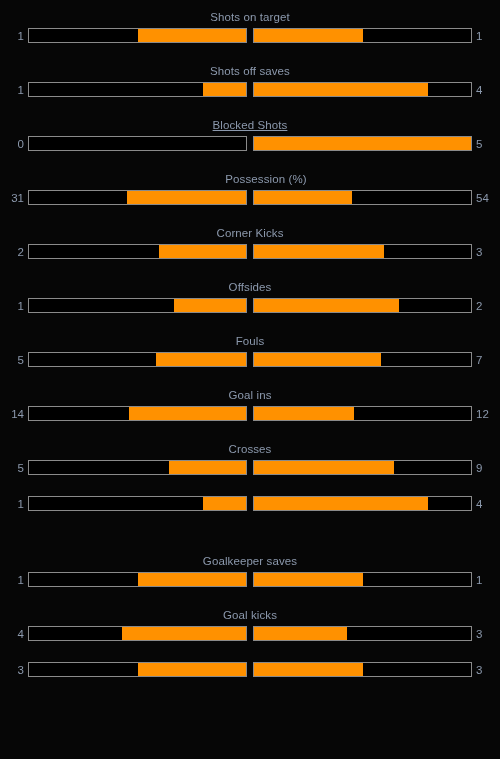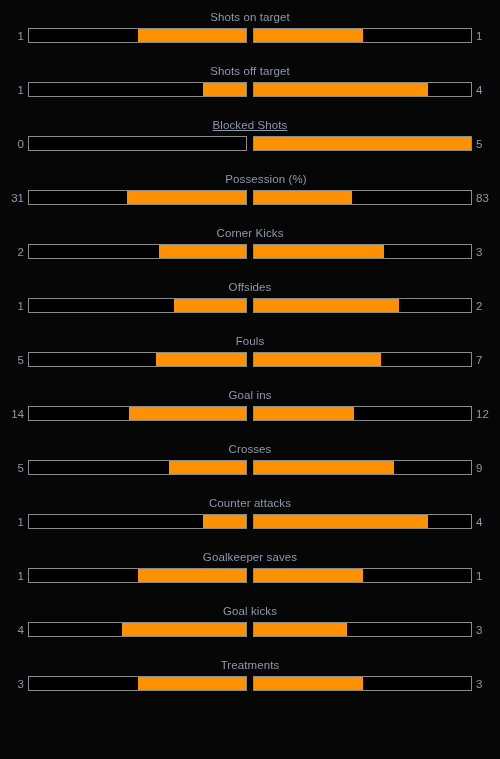--- a/index.html
+++ b/index.html
@@ -92,21 +92,21 @@
         <div class="bar-track home" style="border-color: rgb(138, 138, 138); background: rgb(0, 0, 0);">
           <div class="bar-fill" style="width: 50%; background: rgb(255, 145, 0);"></div>
         </div>
         <div class="bar-track away" style="border-color: rgb(138, 138, 138); background: rgb(0, 0, 0);">
           <div class="bar-fill" style="width: 50%; background: rgb(255, 145, 0);"></div>
         </div>
         <span class="stat-value right" style="color: rgb(140, 153, 173);">1</span>
       </div>
     </div>
     <div class="stat-row">
-      <div class="stat-title" style="color: rgb(140, 153, 173);">Shots off target</div>
+      <div class="stat-title" style="color: rgb(140, 153, 173);">Shots off saves</div>
       <div class="stat-bars">
         <span class="stat-value left" style="color: rgb(140, 153, 173);">1</span>
         <div class="bar-track home" style="border-color: rgb(138, 138, 138); background: rgb(0, 0, 0);">
           <div class="bar-fill" style="width: 20%; background: rgb(255, 145, 0);"></div>
         </div>
         <div class="bar-track away" style="border-color: rgb(138, 138, 138); background: rgb(0, 0, 0);">
           <div class="bar-fill" style="width: 80%; background: rgb(255, 145, 0);"></div>
         </div>
         <span class="stat-value right" style="color: rgb(140, 153, 173);">4</span>
       </div>
@@ -127,21 +127,21 @@
     <div class="stat-row">
       <div class="stat-title" style="color: rgb(140, 153, 173); margin-left: 32px;">Possession (%)</div>
       <div class="stat-bars">
         <span class="stat-value left" style="color: rgb(140, 153, 173);">31</span>
         <div class="bar-track home" style="border-color: rgb(138, 138, 138); background: rgb(0, 0, 0);">
           <div class="bar-fill" style="width: 55%; background: rgb(255, 145, 0);"></div>
         </div>
         <div class="bar-track away" style="border-color: rgb(138, 138, 138); background: rgb(0, 0, 0);">
           <div class="bar-fill" style="width: 45%; background: rgb(255, 145, 0);"></div>
         </div>
-        <span class="stat-value right" style="color: rgb(140, 153, 173);">83</span>
+        <span class="stat-value right" style="color: rgb(140, 153, 173);">54</span>
       </div>
     </div>
     <div class="stat-row">
       <div class="stat-title" style="color: rgb(140, 153, 173);">Corner Kicks</div>
       <div class="stat-bars">
         <span class="stat-value left" style="color: rgb(140, 153, 173);">2</span>
         <div class="bar-track home" style="border-color: rgb(138, 138, 138); background: rgb(0, 0, 0);">
           <div class="bar-fill" style="width: 40%; background: rgb(255, 145, 0);"></div>
         </div>
         <div class="bar-track away" style="border-color: rgb(138, 138, 138); background: rgb(0, 0, 0);">
@@ -196,21 +196,20 @@
         <div class="bar-track home" style="border-color: rgb(138, 138, 138); background: rgb(0, 0, 0);">
           <div class="bar-fill" style="width: 35.7%; background: rgb(255, 145, 0);"></div>
         </div>
         <div class="bar-track away" style="border-color: rgb(138, 138, 138); background: rgb(0, 0, 0);">
           <div class="bar-fill" style="width: 64.3%; background: rgb(255, 145, 0);"></div>
         </div>
         <span class="stat-value right" style="color: rgb(140, 153, 173);">9</span>
       </div>
     </div>
     <div class="stat-row">
-      <div class="stat-title" style="color: rgb(140, 153, 173);">Counter attacks</div>
       <div class="stat-bars">
         <span class="stat-value left" style="color: rgb(140, 153, 173);">1</span>
         <div class="bar-track home" style="border-color: rgb(138, 138, 138); background: rgb(0, 0, 0);">
           <div class="bar-fill" style="width: 20%; background: rgb(255, 145, 0);"></div>
         </div>
         <div class="bar-track away" style="border-color: rgb(138, 138, 138); background: rgb(0, 0, 0);">
           <div class="bar-fill" style="width: 80%; background: rgb(255, 145, 0);"></div>
         </div>
         <span class="stat-value right" style="color: rgb(140, 153, 173);">4</span>
       </div>
@@ -235,21 +234,20 @@
         <div class="bar-track home" style="border-color: rgb(138, 138, 138); background: rgb(0, 0, 0);">
           <div class="bar-fill" style="width: 57.1%; background: rgb(255, 145, 0);"></div>
         </div>
         <div class="bar-track away" style="border-color: rgb(138, 138, 138); background: rgb(0, 0, 0);">
           <div class="bar-fill" style="width: 42.9%; background: rgb(255, 145, 0);"></div>
         </div>
         <span class="stat-value right" style="color: rgb(140, 153, 173);">3</span>
       </div>
     </div>
     <div class="stat-row">
-      <div class="stat-title" style="color: rgb(140, 153, 173);">Treatments</div>
       <div class="stat-bars">
         <span class="stat-value left" style="color: rgb(140, 153, 173);">3</span>
         <div class="bar-track home" style="border-color: rgb(138, 138, 138); background: rgb(0, 0, 0);">
           <div class="bar-fill" style="width: 50%; background: rgb(255, 145, 0);"></div>
         </div>
         <div class="bar-track away" style="border-color: rgb(138, 138, 138); background: rgb(0, 0, 0);">
           <div class="bar-fill" style="width: 50%; background: rgb(255, 145, 0);"></div>
         </div>
         <span class="stat-value right" style="color: rgb(140, 153, 173);">3</span>
       </div>

